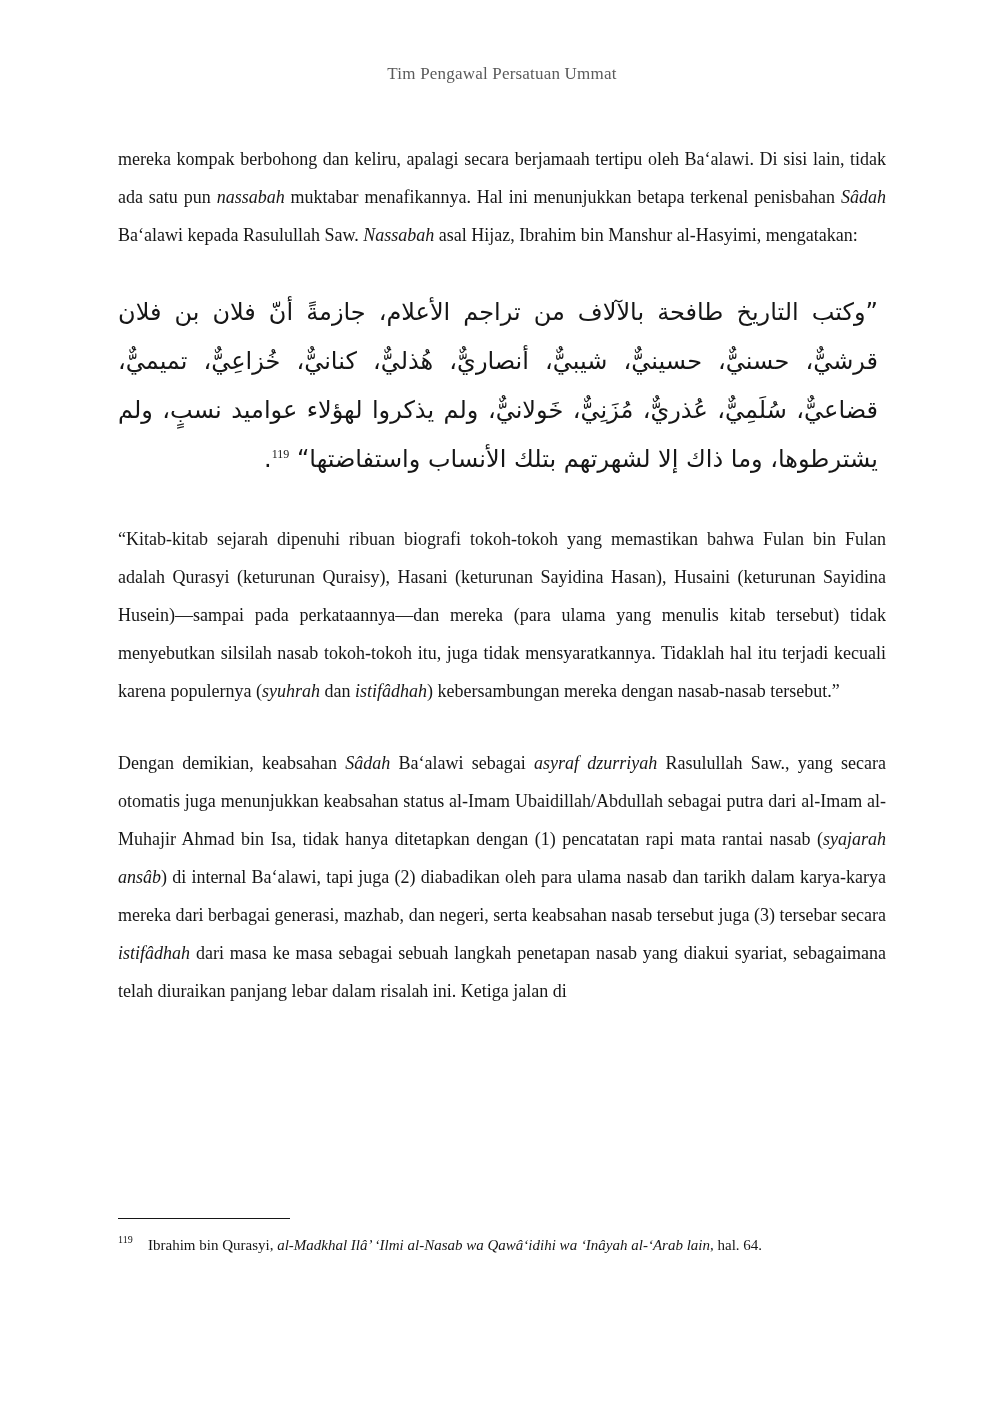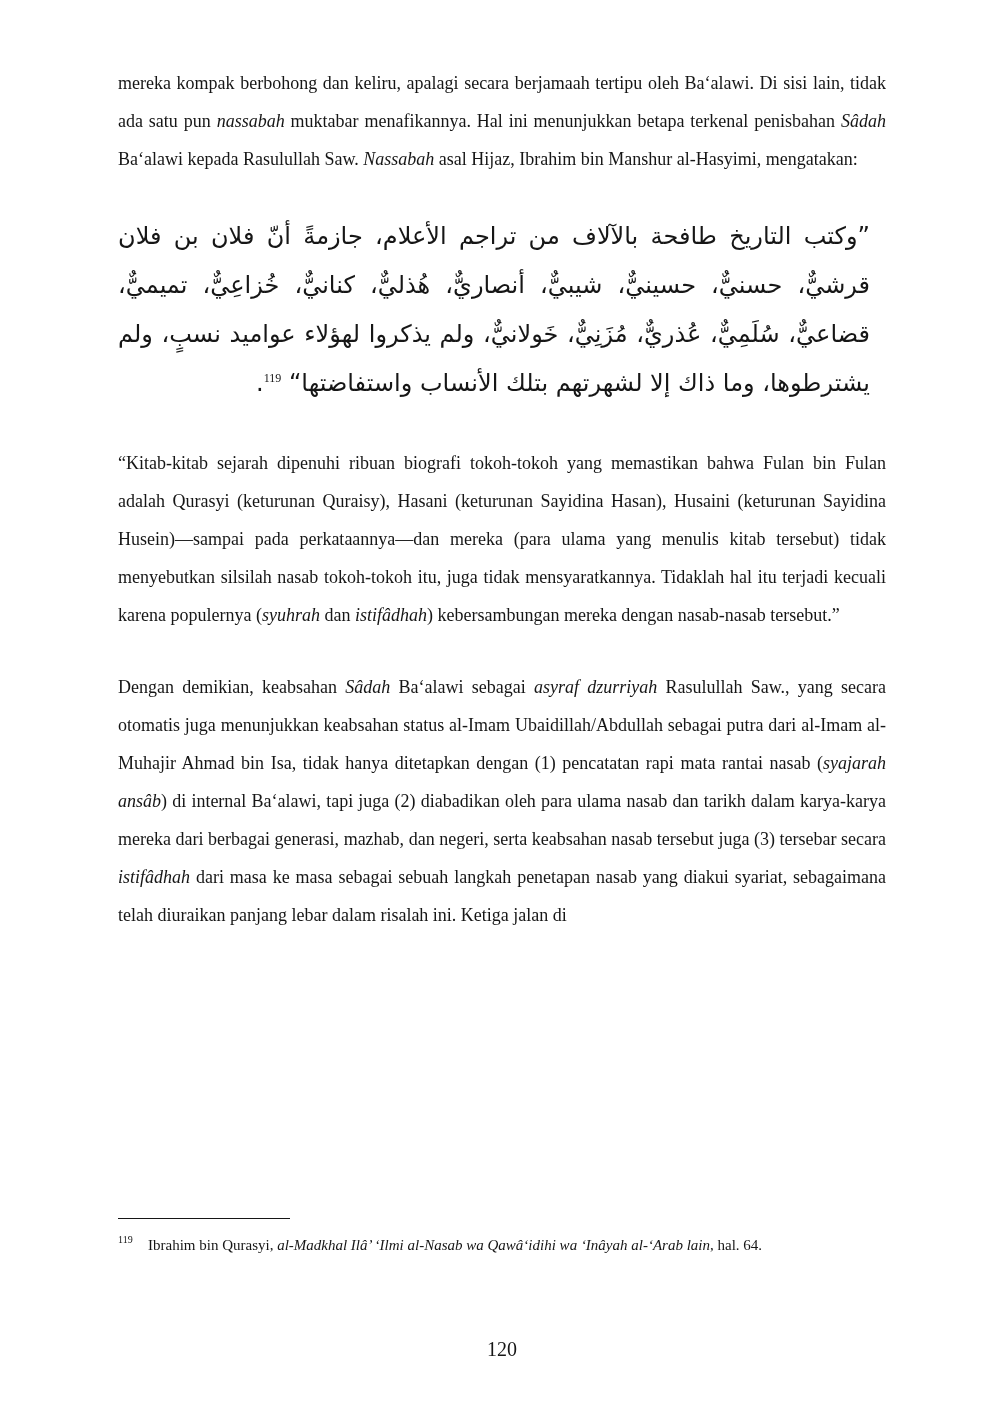--- a/index.html
+++ b/index.html
@@ -29,21 +29,21 @@
     text-align: justify;
     margin: 0 0 34px 0;
   }
   .para .it, .fn-text .it { font-style: italic; }
   .arabic {
     direction: rtl;
     font-family: "DejaVu Sans", sans-serif;
     font-size: 24px;
     line-height: 49px;
     text-align: justify;
-    margin: 6px 16px 36px 0;
+    margin: 6px 8px 36px 0;
   }
   .arabic sup.fn-ref {
     font-size: 12px;
     line-height: 0;
     vertical-align: super;
     font-family: "Liberation Serif", serif;
   }
   .footnote-area {
     position: absolute;
     left: 118px; right: 118px;
@@ -75,20 +75,21 @@
     top: 1338px;
     text-align: center;
     font-size: 20px;
   }
 </style>
 </head>
 <body>
 
 <div class="page">
 
+  <div class="running-header">Tim Pengawal Persatuan Ummat</div>
 
   <div class="body-text">
 
     <p class="para"><span>mereka kompak berbohong dan keliru, apalagi secara berjamaah tertipu oleh Ba‘alawi. Di sisi lain, tidak ada satu pun </span><span class="it">nassabah</span><span> muktabar menafikannya. Hal ini menunjukkan betapa terkenal penisbahan </span><span class="it">Sâdah</span><span> Ba‘alawi kepada Rasulullah Saw. </span><span class="it">Nassabah</span><span> asal Hijaz, Ibrahim bin Manshur al-Hasyimi, mengatakan:</span></p>
 
     <p class="arabic" dir="rtl"><span>”وكتب التاريخ طافحة بالآلاف من تراجم الأعلام، جازمةً أنّ فلان بن فلان قرشيٌّ، حسنيٌّ، حسينيٌّ، شيبيٌّ، أنصاريٌّ، هُذليٌّ، كنانيٌّ، خُزاعِيٌّ، تميميٌّ، قضاعيٌّ، سُلَمِيٌّ، عُذريٌّ، مُزَنِيٌّ، خَولانيٌّ، ولم يذكروا لهؤلاء عواميد نسبٍ، ولم يشترطوها، وما ذاك إلا لشهرتهم بتلك الأنساب واستفاضتها“ </span><sup class="fn-ref">119</sup><span>.</span></p>
 
     <p class="para"><span>“Kitab-kitab sejarah dipenuhi ribuan biografi tokoh-tokoh yang memastikan bahwa Fulan bin Fulan adalah Qurasyi (keturunan Quraisy), Hasani (keturunan Sayidina Hasan), Husaini (keturunan Sayidina Husein)—sampai pada perkataannya—dan mereka (para ulama yang menulis kitab tersebut) tidak menyebutkan silsilah nasab tokoh-tokoh itu, juga tidak mensyaratkannya. Tidaklah hal itu terjadi kecuali karena populernya (</span><span class="it">syuhrah</span><span> dan </span><span class="it">istifâdhah</span><span>) kebersambungan mereka dengan nasab-nasab tersebut.”</span></p>
 
     <p class="para"><span>Dengan demikian, keabsahan </span><span class="it">Sâdah</span><span> Ba‘alawi sebagai </span><span class="it">asyraf dzurriyah</span><span> Rasulullah Saw., yang secara otomatis juga menunjukkan keabsahan status al-Imam Ubaidillah/Abdullah sebagai putra dari al-Imam al-Muhajir Ahmad bin Isa, tidak hanya ditetapkan dengan (1) pencatatan rapi mata rantai nasab (</span><span class="it">syajarah ansâb</span><span>) di internal Ba‘alawi, tapi juga (2) diabadikan oleh para ulama nasab dan tarikh dalam karya-karya mereka dari berbagai generasi, mazhab, dan negeri, serta keabsahan nasab tersebut juga (3) tersebar secara </span><span class="it">istifâdhah</span><span> dari masa ke masa sebagai sebuah langkah penetapan nasab yang diakui syariat, sebagaimana telah diuraikan panjang lebar dalam risalah ini. Ketiga jalan di</span></p>
@@ -96,15 +97,14 @@
   </div>
 
   <div class="footnote-area">
     <div class="footnote-rule"></div>
     <div class="footnote">
       <div class="fn-num"><span>119</span></div>
       <div class="fn-text"><span>Ibrahim bin Qurasyi, </span><span class="it">al-Madkhal Ilâ’ ‘Ilmi al-Nasab wa Qawâ‘idihi wa ‘Inâyah al-‘Arab lain</span><span>, hal. 64.</span></div>
     </div>
   </div>
 
-  <div class="page-number">120</div>
 
 </div>
 
 </body></html>

